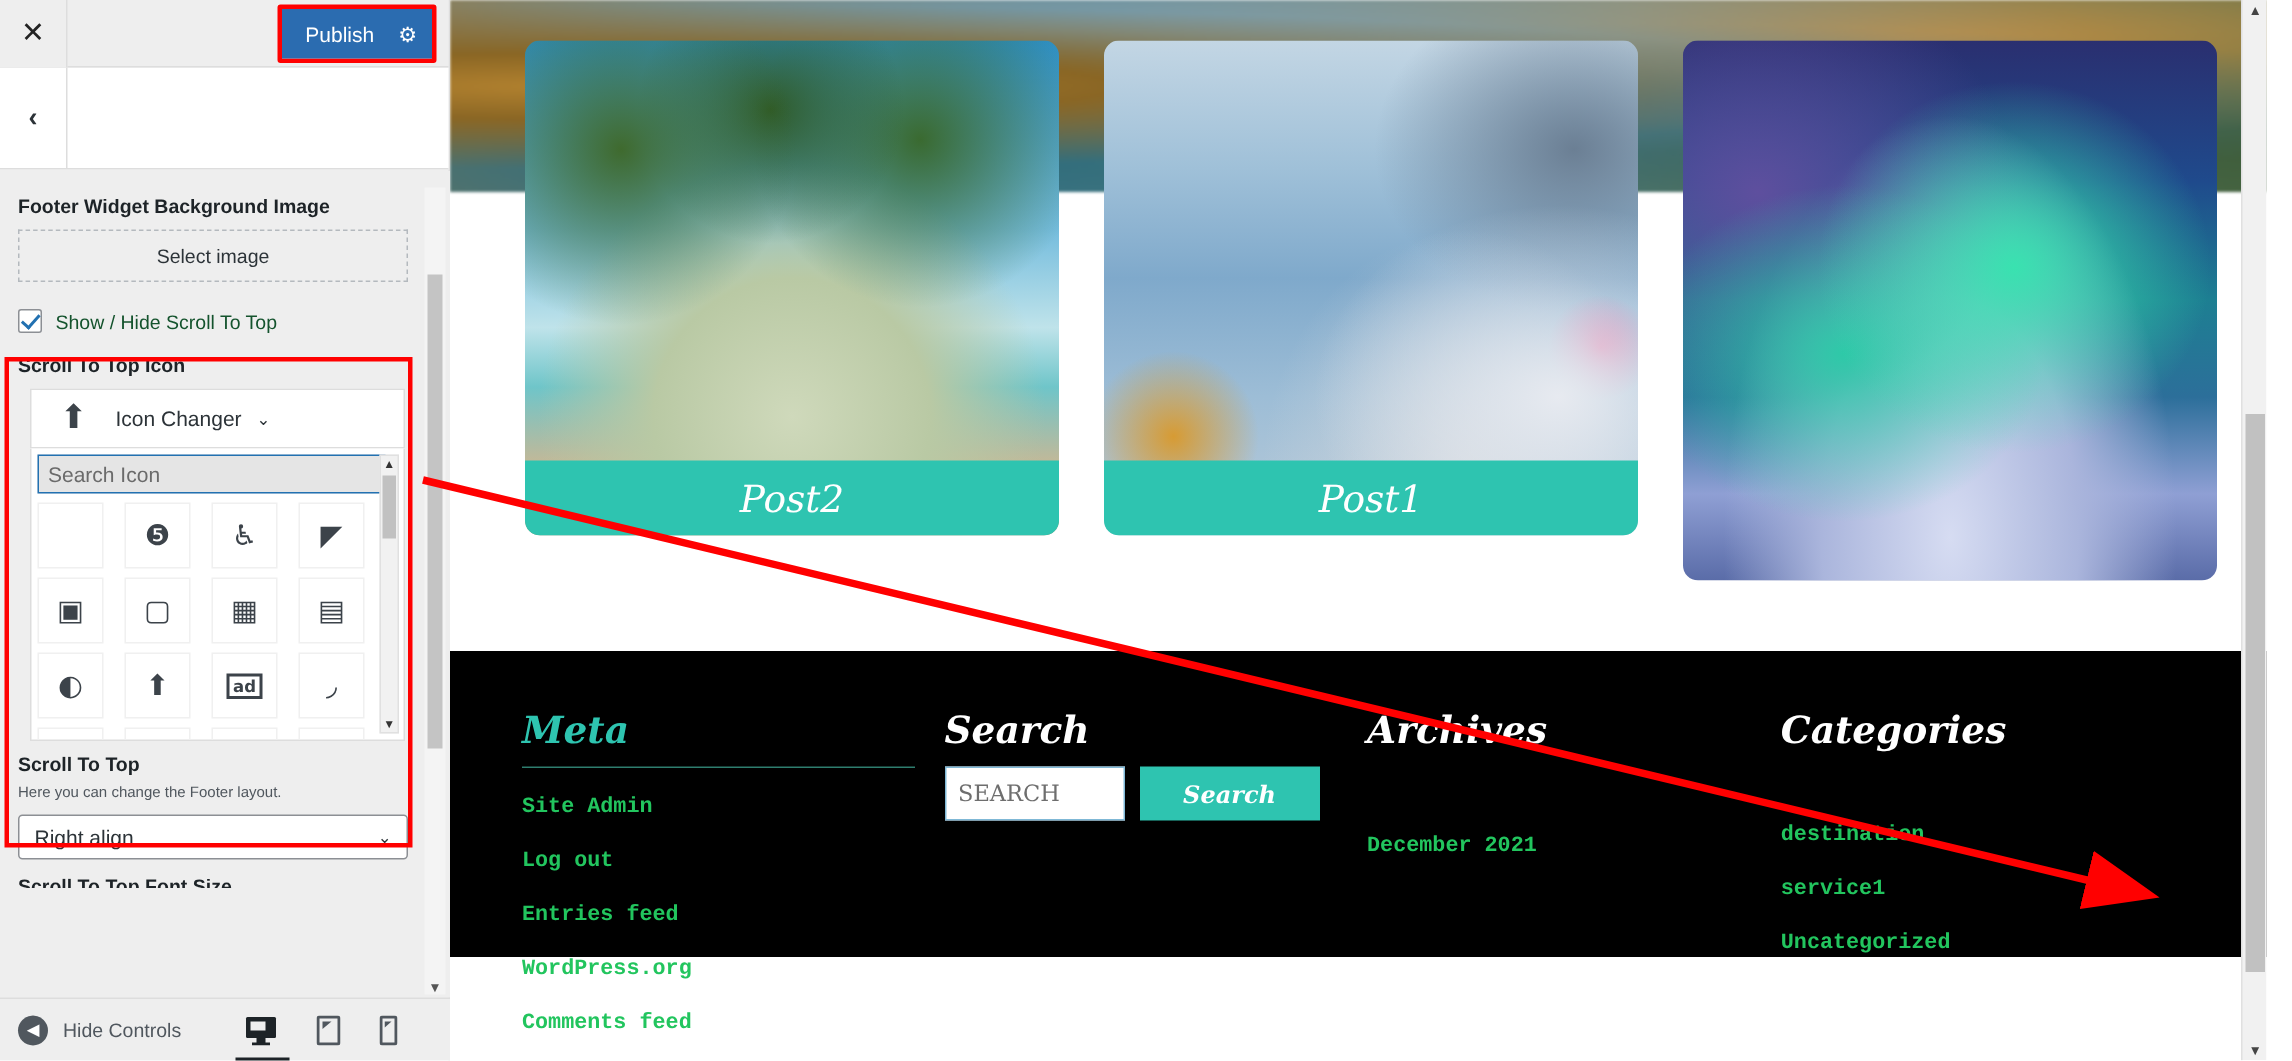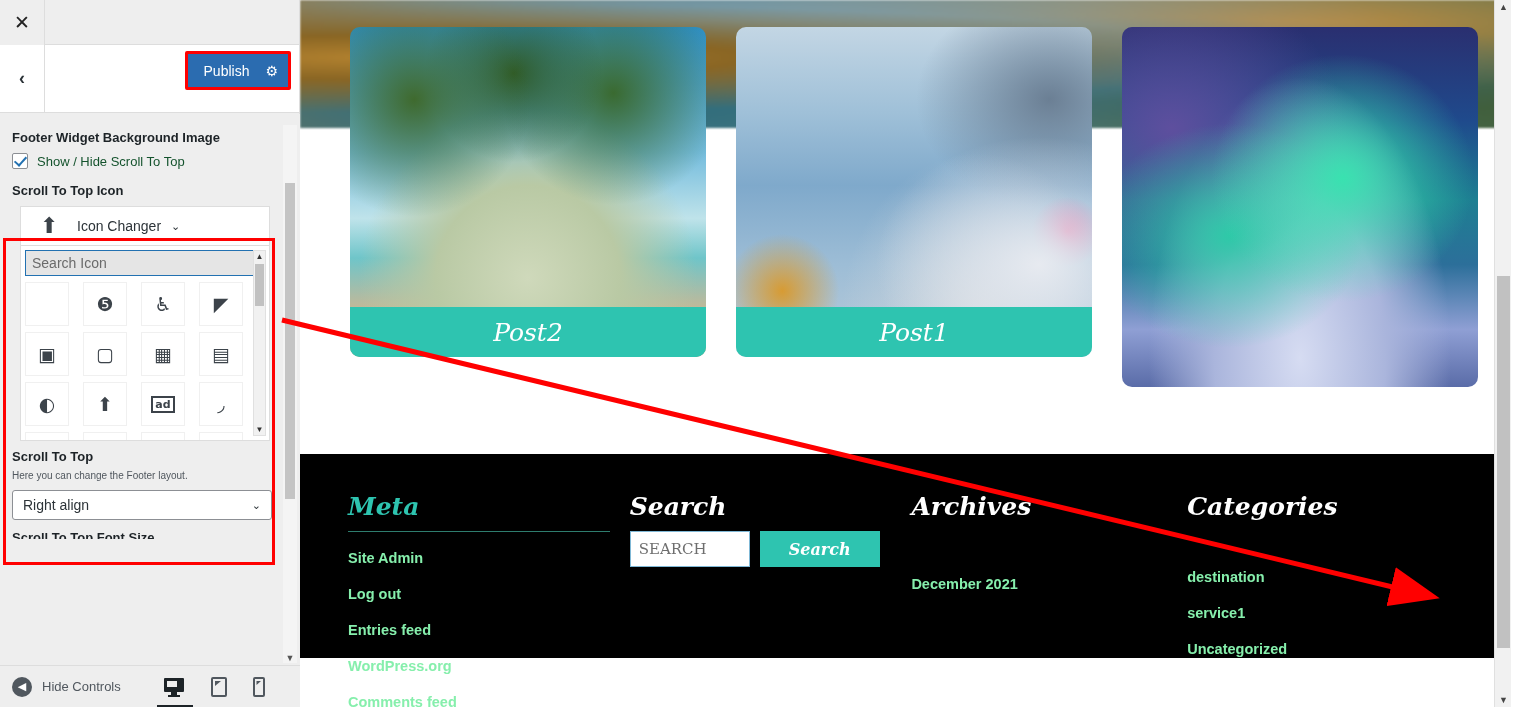--- a/index.html
+++ b/index.html
@@ -26,21 +26,20 @@
   .close-btn {
     width: 45px; height: 45px;
     display: flex; align-items: center; justify-content: center;
     background: #eee; border-right: 1px solid #ddd;
     font-size: 19px; color: #222; cursor: pointer;
   }
   .publish-wrap {
     position: absolute; right: 8px; top: 3px;
     border: 3px solid #ff0000; border-radius: 2px;
     padding: 0;
-    margin-top: 48px;
   }
   .publish-btn {
     display: flex; align-items: center;
     background: #2b6cb0; color: #fff;
     height: 33px; padding: 0 10px 0 16px;
     font-size: 14px; cursor: pointer;
   }
   .publish-btn .gear { margin-left: 16px; font-size: 14px; }
 
   .panel-title-bar {
@@ -246,41 +245,41 @@
   .img-aurora {
     background:
       radial-gradient(ellipse at 62% 42%, #39e2b0 0%, rgba(57,226,176,0) 42%),
       radial-gradient(ellipse at 30% 58%, #2ec9a8 0%, rgba(46,201,168,0) 38%),
       radial-gradient(ellipse at 14% 28%, #5e4f9e 0%, rgba(94,79,158,0) 40%),
       radial-gradient(ellipse at 50% 92%, #d6dcf2 0%, #aab5dc 34%, rgba(170,181,220,0) 60%),
       linear-gradient(180deg, #2a2f70 0%, #1f4a8c 26%, #1d7f92 48%, #2c6f9a 66%, #8f9fd4 84%, #5a6ca8 100%);
   }
 
   .footer {
-    position: absolute; left: 0; top: 454px; width: 1211px; height: 204px;
+    position: absolute; left: 0; top: 434px; width: 1211px; height: 204px;
     background: #000000;
   }
   .footer-cols {
     display: flex; padding: 38px 48px 0 48px; color: #fff;
   }
   .fcol { }
   .fcol.meta { width: 288px; }
   .fcol.search { width: 288px; }
   .fcol.archives { width: 282px; }
   .fcol.categories { width: 282px; }
   .fcol h3 {
     font-family: "DejaVu Serif", serif; font-style: italic;
     font-size: 25px; font-weight: bold; margin-bottom: 10px;
   }
   .fcol.meta h3 { color: #2ec4b0; }
   .fcol.search h3, .fcol.archives h3, .fcol.categories h3 { color: #fff; }
   .hr-line { height: 1px; background: #2e7d6e; width: 262px; margin-bottom: 18px; }
   .flink {
-    display: block; font-family: Liberation Sans, sans-serif;
-    font-size: 14.5px; font-weight: bold; color: #86efac;
+    display: block; font-family: Liberation Mono, monospace;
+    font-size: 14.5px; font-weight: bold; color: #22c55e;
     margin-bottom: 20px; text-decoration: none; cursor: pointer;
   }
   .searchrow { display: flex; margin-top: 6px; }
   .searchfield {
     width: 120px; height: 36px; background: #fff; border: 1px solid #7fb8d6;
     color: #6e6e6e; font-family: "DejaVu Serif", serif; font-size: 15px;
     display: flex; align-items: center; padding-left: 8px;
   }
   .searchbtn {
     margin-left: 10px; width: 120px; height: 36px; background: #2ec4b0;
@@ -327,20 +326,21 @@
       </div>
     </div>
 
     <div class="panel-title-bar">
       <div class="back-arrow">‹</div>
     </div>
 
     <div class="controls">
 
       <div class="ctrl-label">Footer Widget Background Image</div>
+      <div class="select-image-btn">Select image</div>
 
       <div class="checkbox-row">
         <div class="cbx"></div>
         <div class="cbx-label">Show / Hide Scroll To Top</div>
       </div>
 
       <div class="icon-ctrl">
         <div class="icon-ctrl-label">Scroll To Top Icon</div>
 
         <div class="icon-changer-bar">

